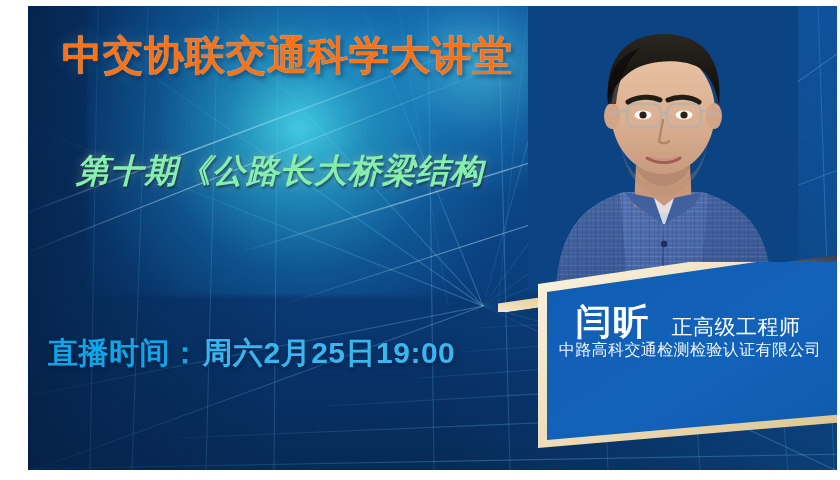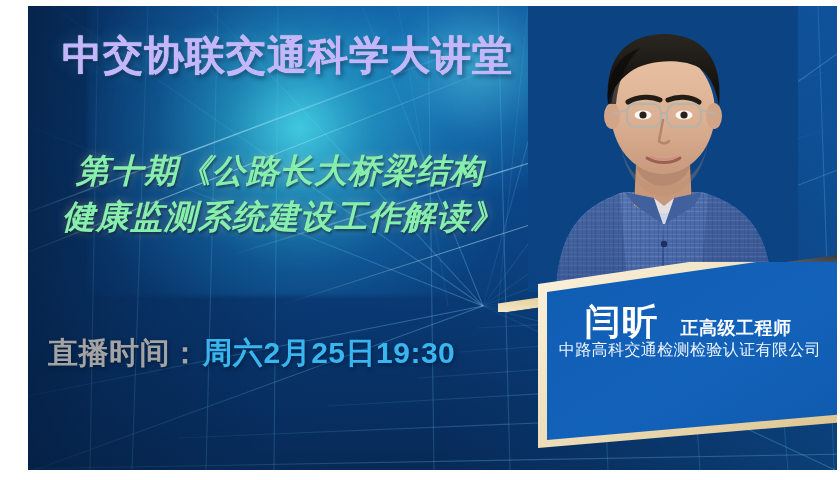--- a/index.html
+++ b/index.html
@@ -107,36 +107,36 @@
   .plate-name-row{
     position:absolute;left:0;right:8px;top:36px;
     text-align:center;
     white-space:nowrap;
   }
   .plate-name{
     font-size:36px;font-weight:bold;color:#ffffff;letter-spacing:1px;
     vertical-align:baseline;
   }
   .plate-title{
-    font-size:18px;font-weight:bold;color:#ffffff;letter-spacing:.5px;
+    font-size:21px;font-weight:normal;color:#ffffff;letter-spacing:.5px;
     margin-left:22px;vertical-align:baseline;
   }
   .plate-org{
     position:absolute;left:0;right:4px;top:78px;
     text-align:center;white-space:nowrap;
     font-size:16px;color:#eef5fd;letter-spacing:.4px;
   }
 
   
   .headline{
     position:absolute;
     left:34px;top:26px;
     font-size:40px;line-height:46px;
     font-weight:bold;
-    color:#c4b5fd;
+    color:#f97316;
     letter-spacing:1px;
     white-space:nowrap;
     text-shadow:
       0 0 1px rgba(255,255,255,.9),
       2px 3px 5px rgba(0,25,60,.55),
       0 0 16px rgba(120,215,255,.28);
   }
 
   
   .subtitle{
@@ -158,21 +158,21 @@
   .sub-line.l2{margin-left:0px;}
 
   
   .timeline{
     position:absolute;
     left:20px;top:327px;
     white-space:nowrap;
     font-size:30px;font-weight:bold;letter-spacing:.5px;
     text-shadow:1px 2px 4px rgba(0,18,45,.6);
   }
-  .time-label{color:#a3a3a3;}
+  .time-label{color:#0ea5e9;}
   .time-value{color:#39b6ef;margin-left:2px;}
 </style>
 </head>
 <body>
 
 <div id="poster">
 
   <div id="banner">
 
     <div class="bg-base"></div>
@@ -390,21 +390,20 @@
           <span class="plate-name">闫昕</span><span class="plate-title">正高级工程师</span>
         </div>
         <div class="plate-org">中路高科交通检测检验认证有限公司</div>
       </div>
     </div>
 
     <div class="headline">中交协联交通科学大讲堂</div>
 
     <div class="subtitle">
       <div class="sub-line l1">第十期《公路长大桥梁结构</div>
-      <div class="sub-line l2">健康监测系统建设工作解读》</div>
     </div>
 
     <div class="timeline">
-      <span class="time-label">直播时间：</span><span class="time-value">周六2月25日19:30</span>
+      <span class="time-label">直播时间：</span><span class="time-value">周六2月25日19:00</span>
     </div>
 
   </div>
 </div>
 
 </body></html>

